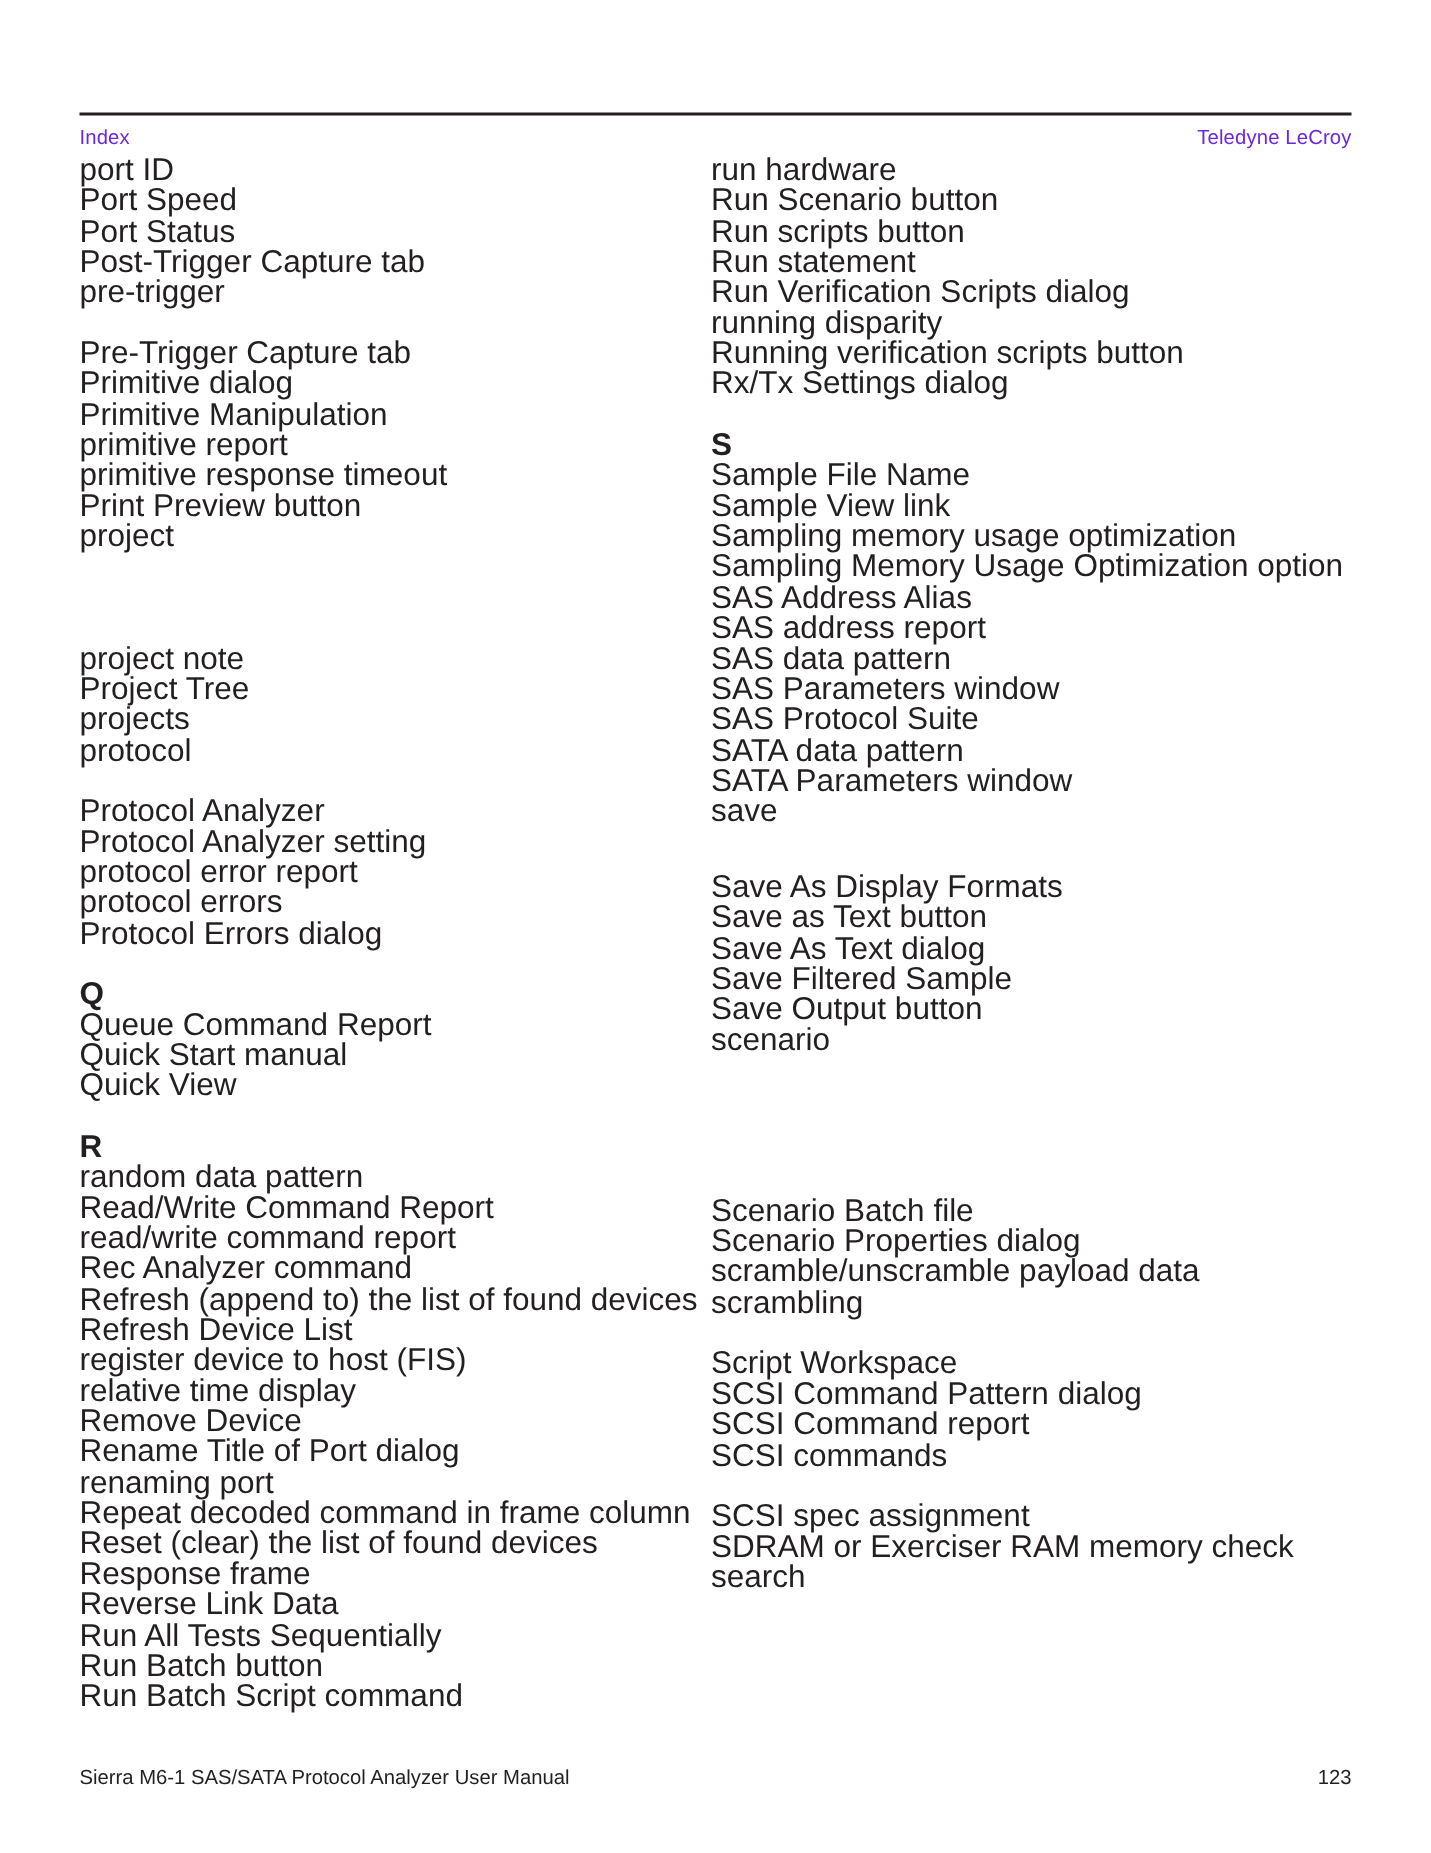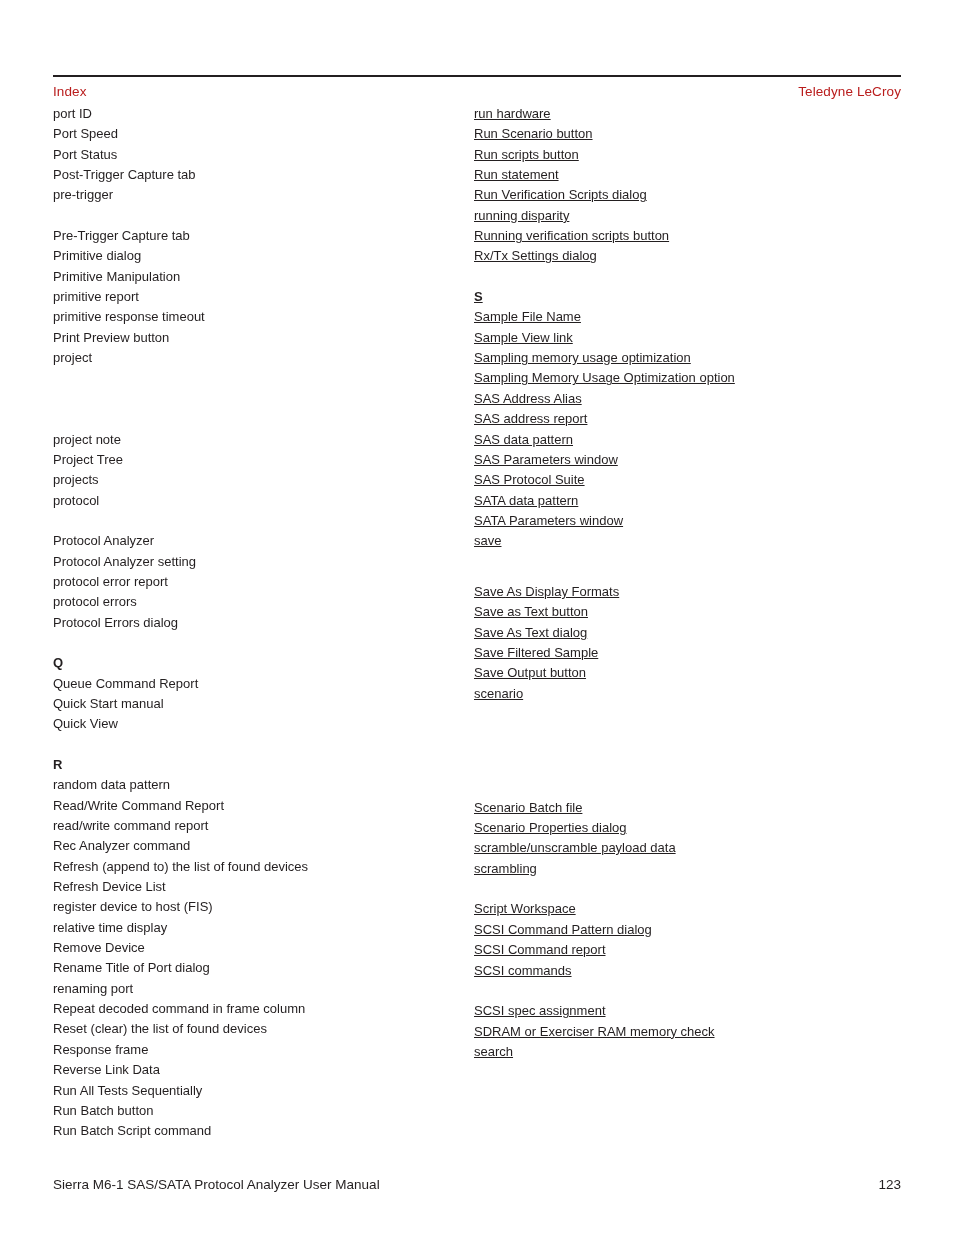--- a/index.html
+++ b/index.html
@@ -25,21 +25,21 @@
   .running-head {
     position: absolute;
     left: 53px;
     top: 50px;
     width: 848px;
     display: flex;
     justify-content: space-between;
     align-items: baseline;
     font-size: 13.5px;
     line-height: 18px;
-    color: #b91c1c;
+    color: #6d28d9;
   }
   .running-head .rh-left  { letter-spacing: 0.1px; }
   .running-head .rh-right { letter-spacing: 0.1px; margin-top: 33px; }
 
   .head-rule {
     position: absolute;
     left: 53px;
     top: 75px;
     width: 848px;
     height: 1.6px;
@@ -50,25 +50,25 @@
   .index-body {
     position: absolute;
     left: 0;
     top: 104px;
     width: 954px;
     height: 1030px;
   }
   .col {
     position: absolute;
     top: 0;
-    font-size: 13px;
+    font-size: 21px;
     line-height: 20.35px;
   }
   .col-left  { left: 53px;  width: 400px; }
-  .col-right { left: 474px; width: 420px; text-decoration: underline; }
+  .col-right { left: 474px; width: 420px; }
 
   .entry-group {
     margin: 0;
     padding: 0;
   }
   .entry {
     display: block;
     white-space: nowrap;
     color: #231f20;
   }

